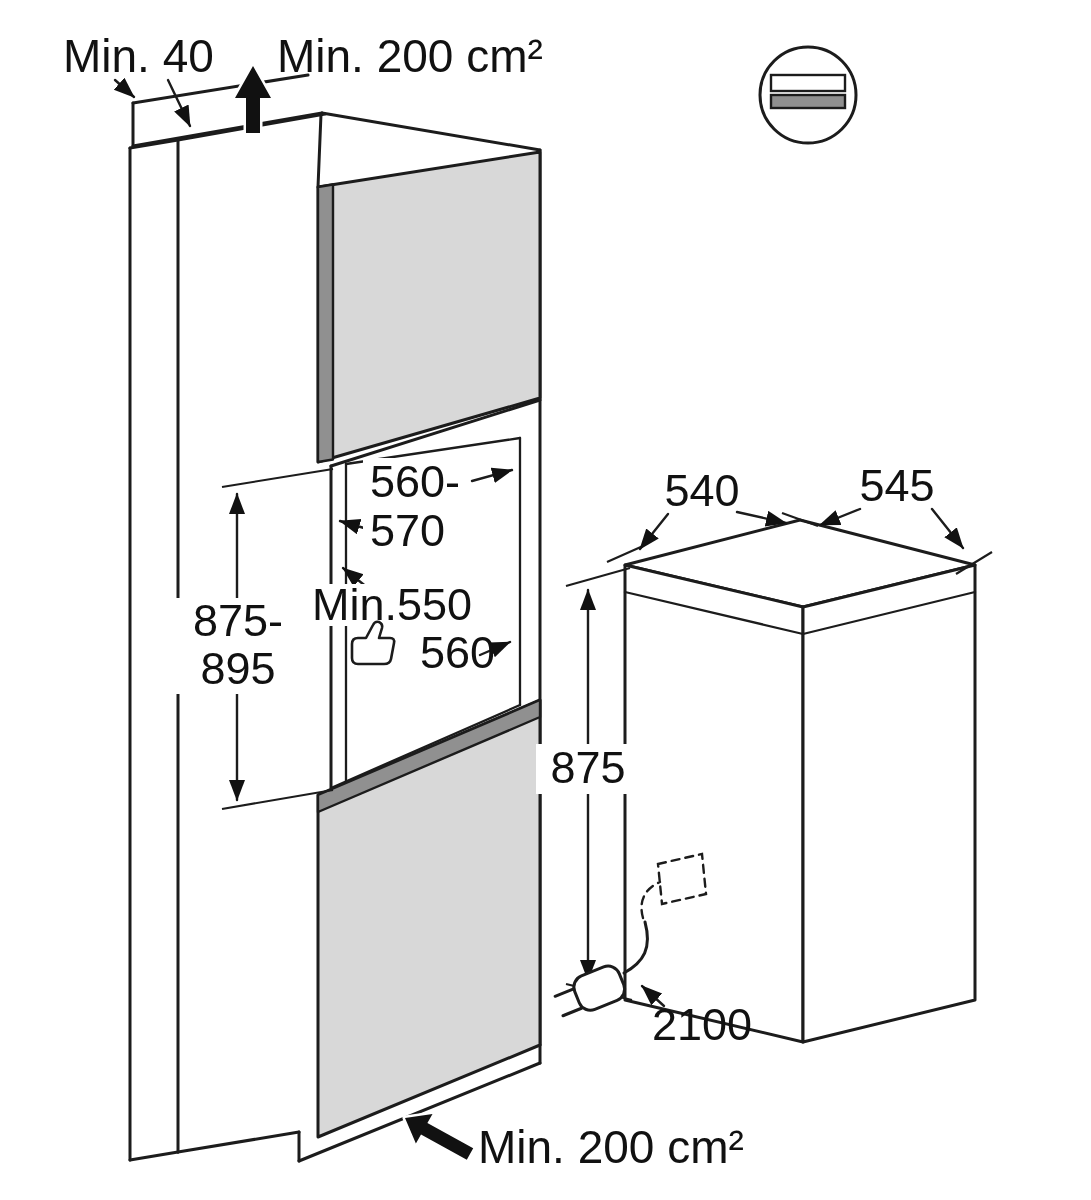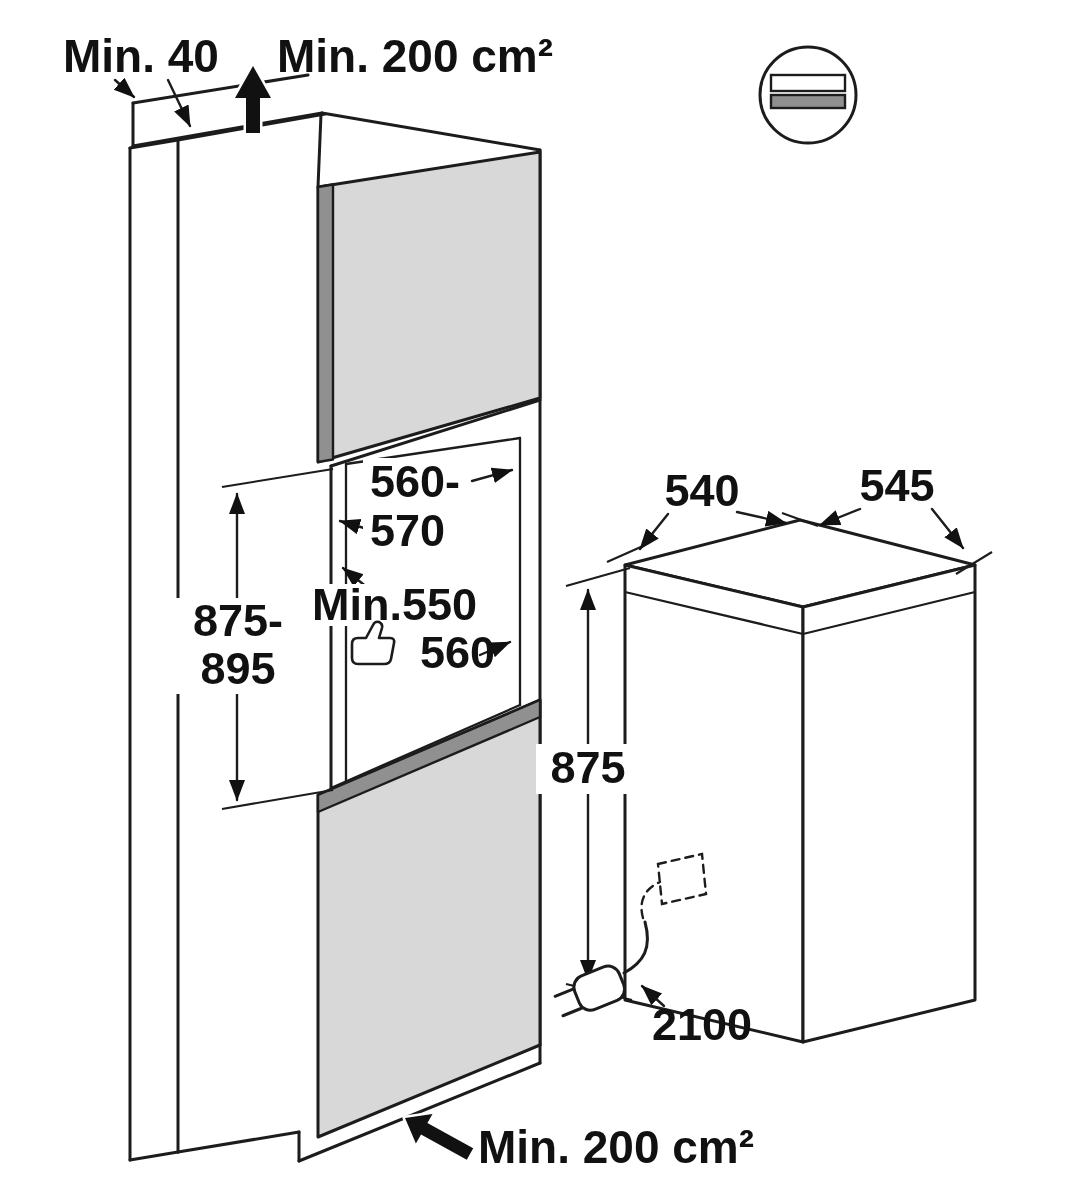--- a/index.html
+++ b/index.html
@@ -1,16 +1,16 @@
 <!DOCTYPE html>
 <html><head>
 <meta charset="utf-8">
 <style>
   html,body{margin:0;padding:0;background:#fff;}
-  .stage{width:1091px;height:1200px;position:relative;background:#fff;overflow:hidden;font-weight:bold;}
+  .stage{width:1091px;height:1200px;position:relative;background:#fff;overflow:hidden;}
   svg{display:block;}
   .ln{stroke:#1c1c1c;stroke-width:3;fill:none;stroke-linecap:round;stroke-linejoin:round;}
   .ln2{stroke:#1c1c1c;stroke-width:2.3;fill:none;stroke-linecap:round;}
   .dim{stroke:#1c1c1c;stroke-width:2.4;fill:none;stroke-linecap:round;}
   .tick{stroke:#1c1c1c;stroke-width:2.1;fill:none;}
   .panel{fill:#d8d8d8;stroke:#1c1c1c;stroke-width:3;stroke-linejoin:round;}
   .paneldark{fill:#909090;stroke:#1c1c1c;stroke-width:2.4;stroke-linejoin:round;}
   .whitebg{fill:#ffffff;stroke:none;}
   .face{fill:#ffffff;stroke:#1c1c1c;stroke-width:3;stroke-linejoin:round;}
   .blackarrow{fill:#111;stroke:#fff;stroke-width:5;paint-order:stroke;stroke-linejoin:round;}

